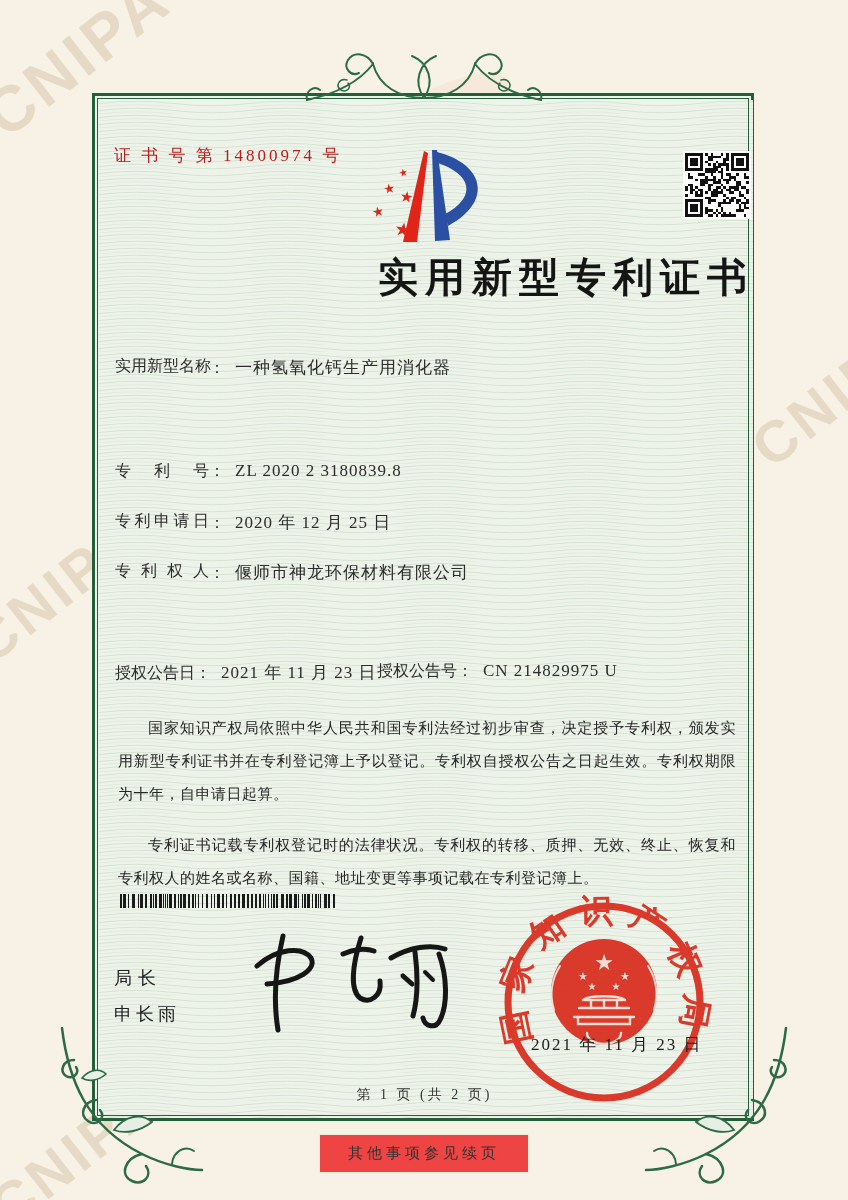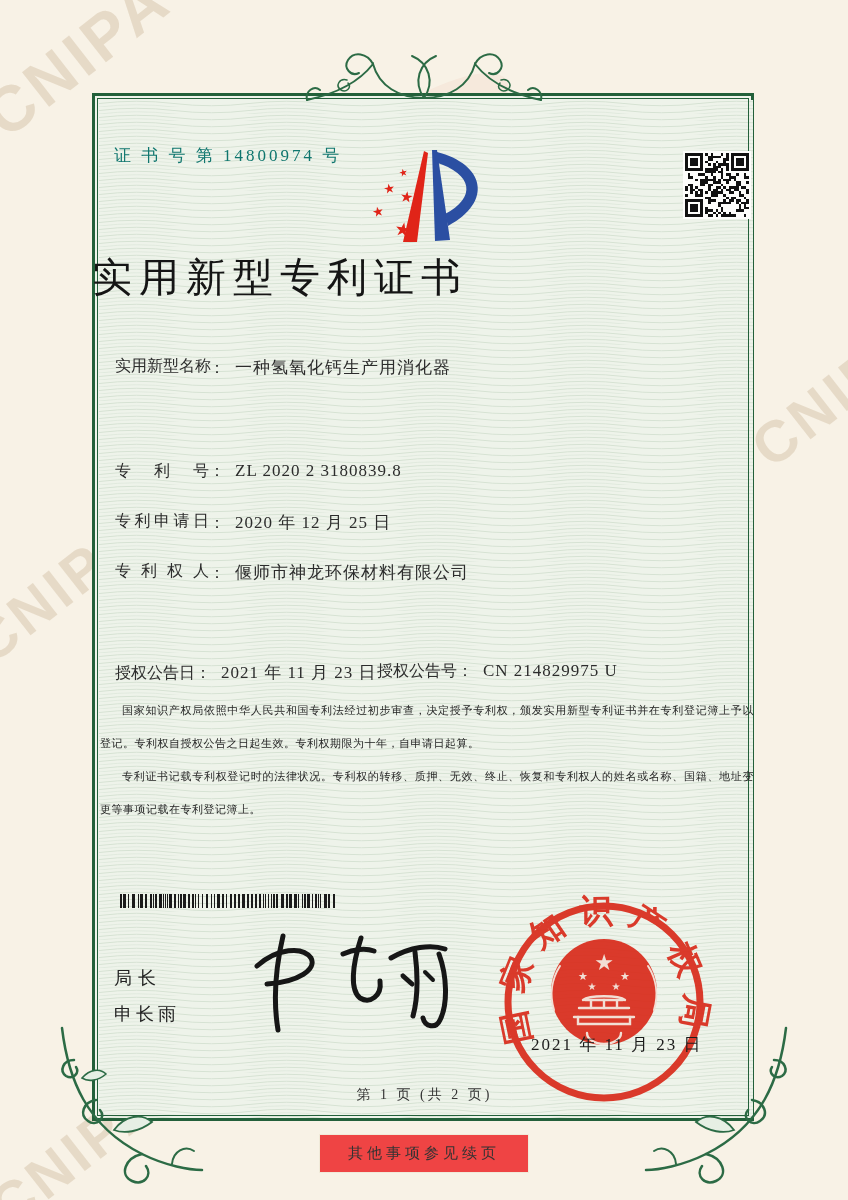--- a/index.html
+++ b/index.html
@@ -33,38 +33,38 @@
   .frame .inner-line{
     position:absolute; inset:2px; border:1px solid #23603a; pointer-events:none;
   }
   .frame svg.waves{position:absolute; inset:4px; width:654px; height:1018px;}
   .ornament{position:absolute; z-index:3; pointer-events:none;}
   .orn-top{left:303px; top:46px; width:242px; height:60px;}
   .orn-bl{left:52px; top:1026px; width:154px; height:158px;}
   .orn-br{left:642px; top:1026px; width:154px; height:158px; transform:scaleX(-1);}
   
   .abs{position:absolute; z-index:5;}
-  .cert-number{left:114px; top:144px; font-size:17px; letter-spacing:3px; color:#0f766e;font-family:Liberation Serif, serif;}
+  .cert-number{left:114px; top:144px; font-size:17px; letter-spacing:3px; color:#b91c1c;font-family:Liberation Serif, serif;}
   .logo{left:336px; top:146px;}
   .qr{left:683px; top:151px; width:64px; height:64px; background:#fdfdfb; padding:2px;}
   .title{
-    left:92px; top:250px; width:662px; text-align:left;
-    font-size:40px; font-weight:normal; letter-spacing:7px; color:#151515;
+    left:92px; top:250px; width:662px; text-align:right;
+    font-size:40px; font-weight:bold; letter-spacing:7px; color:#151515;
   }
   .frow{left:115px; font-size:16px; color:#2c2c2c; white-space:nowrap;}
   .flabel{
     display:inline-block; width:94px; text-align:justify; text-align-last:justify;
     vertical-align:top;
   }
   .fcolon{display:inline-block; margin-right:10px;}
   .fvalue{font-size:17px; letter-spacing:1px;}
   .grant2{position:absolute; left:262px; top:0; white-space:nowrap;text-align:center;}
   .paras{left:100px; top:694px; width:654px;}
   .paras p{
-    margin:0; font-size:11px; line-height:33px; text-indent:2em;
+    margin:18px; font-size:15px; line-height:33px; text-indent:2em;
     text-align:justify; color:#262626; letter-spacing:.5px;
   }
   .barcode{left:120px; top:894px; width:216px; height:14px;}
   .issuer-title{left:114px; top:966px; font-size:18px; letter-spacing:6px; color:#222;text-align:right;}
   .issuer-name{left:114px; top:1002px; font-size:18px; letter-spacing:4px; color:#222;}
   .signature{left:245px; top:924px; z-index:6;}
   .seal{left:494px; top:892px; z-index:6;}
   .seal-date{
     left:531px; top:1033px; z-index:7; font-size:17px; letter-spacing:2px; color:#1c1c1c;
     white-space:nowrap;

